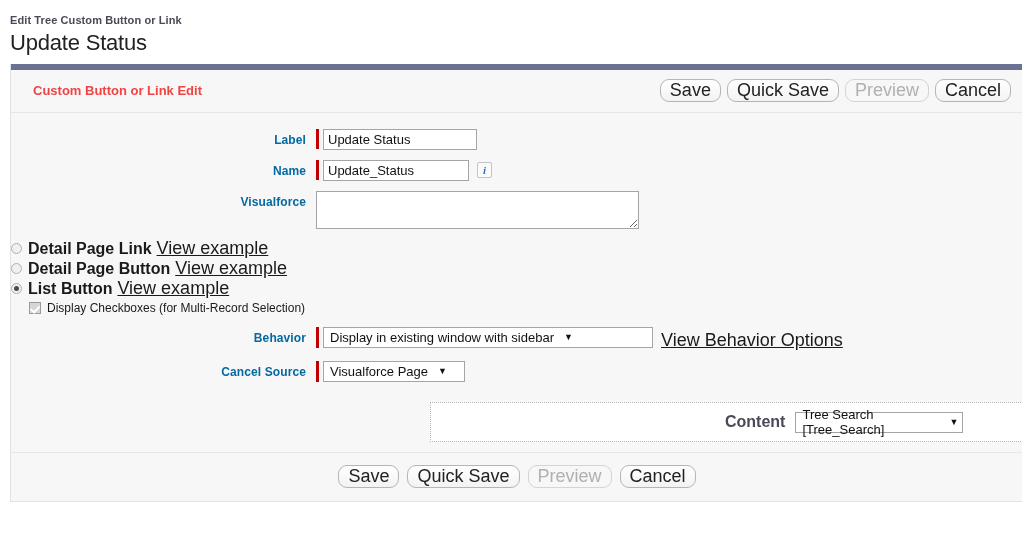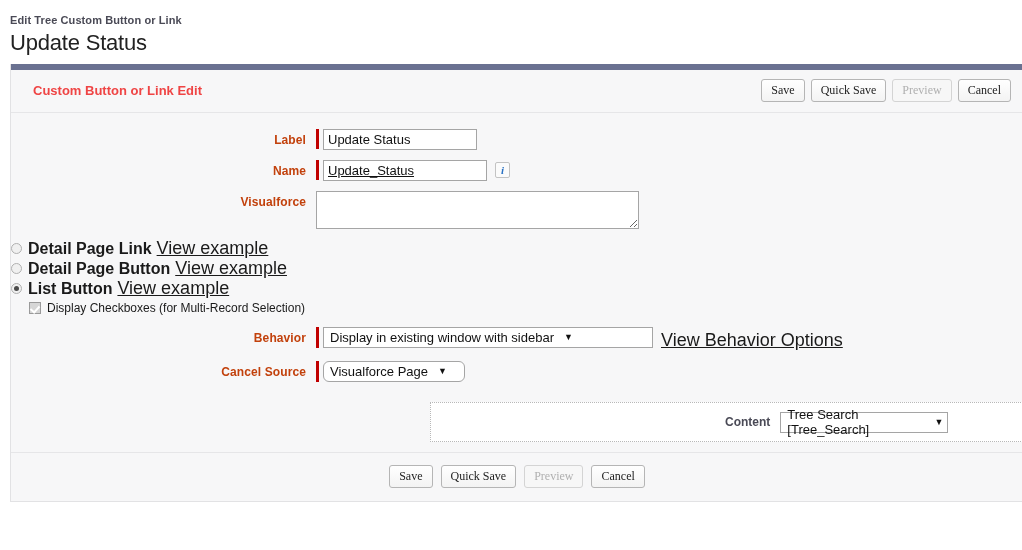--- a/index.html
+++ b/index.html
@@ -69,26 +69,26 @@
     font-weight: bold;
     color: #ef4444;
     padding-left: 10px;
   }
   .btn-row {
     display: flex;
     gap: 6px;
     align-items: center;
   }
   .btn {
-    font-family: Liberation Serif, serif;
-    font-size: 12px;
+    font-family: Liberation Sans, sans-serif;
+    font-size: 18px;
     color: #222222;
     background: linear-gradient(to bottom, #ffffff 0%, #f3f3f3 100%);
     border: 1px solid #b5b5b5;
-    border-radius: 3px;
+    border-radius: 9px;
     padding: 3px 9px 4px 9px;
     line-height: 14px;
     cursor: pointer;
     white-space: nowrap;
   }
   .btn.disabled {
     color: #b0b0b0;
     border-color: #d4d4d4;
     background: #f7f7f7;
     cursor: default;
@@ -104,21 +104,21 @@
     display: flex;
     align-items: flex-start;
     margin-bottom: 10px;
   }
   .form-label {
     width: 305px;
     text-align: right;
     padding-right: 10px;
     font-size: 12px;
     font-weight: bold;
-    color: #c2410c;
+    color: #0369a1;
     box-sizing: border-box;
     padding-top: 4px;
     letter-spacing: 0.1px;
   }
   .form-control {
     display: flex;
     align-items: flex-start;
   }
   .req-bar {
     width: 3px;
@@ -135,21 +135,21 @@
     font-size: 13px;
     color: #111111;
     padding: 2px 4px;
     border: 1px solid #a5a5a5;
     background: #ffffff;
     box-sizing: border-box;
     height: 21px;
     border-radius: 0;
   }
   input.label-input { width: 154px; }
-  input.name-input  { width: 164px; text-decoration: underline; }
+  input.name-input  { width: 146px; }
 
   textarea.desc-input {
     font-family: "Liberation Sans", sans-serif;
     font-size: 13px;
     color: #111111;
     width: 323px;
     height: 38px;
     border: 1px solid #a5a5a5;
     background: #ffffff;
     padding: 3px 4px;
@@ -268,42 +268,42 @@
     cursor: pointer;
     box-sizing: border-box;
   }
   .select-box .caret {
     font-size: 9px;
     color: #111111;
     margin-left: 10px;
     line-height: 1;
   }
   .behavior-select { width: 330px; }
-  .source-select   { width: 142px; border-radius: 6px; }
+  .source-select   { width: 142px; }
   .content-select  { width: 168px; }
   .behavior-link { margin-left: 8px; margin-top: 3px; }
 
   
   .content-area {
     margin-top: 20px;
     margin-left: 419px;
     border: 1px dotted #b8b8b8;
     background: #ffffff;
     height: 40px;
     display: flex;
     align-items: center;
     box-sizing: border-box;
   }
   .content-inner {
     display: flex;
     align-items: center;
     margin-left: 294px;
   }
   .content-label {
-    font-size: 12px;
+    font-size: 16px;
     font-weight: bold;
     color: #4a4a56;
     margin-right: 10px;
   }
 
   
   .panel-footer {
     border-top: 1px solid #e6e6e8;
     padding: 12px 0 13px 0;
     display: flex;

